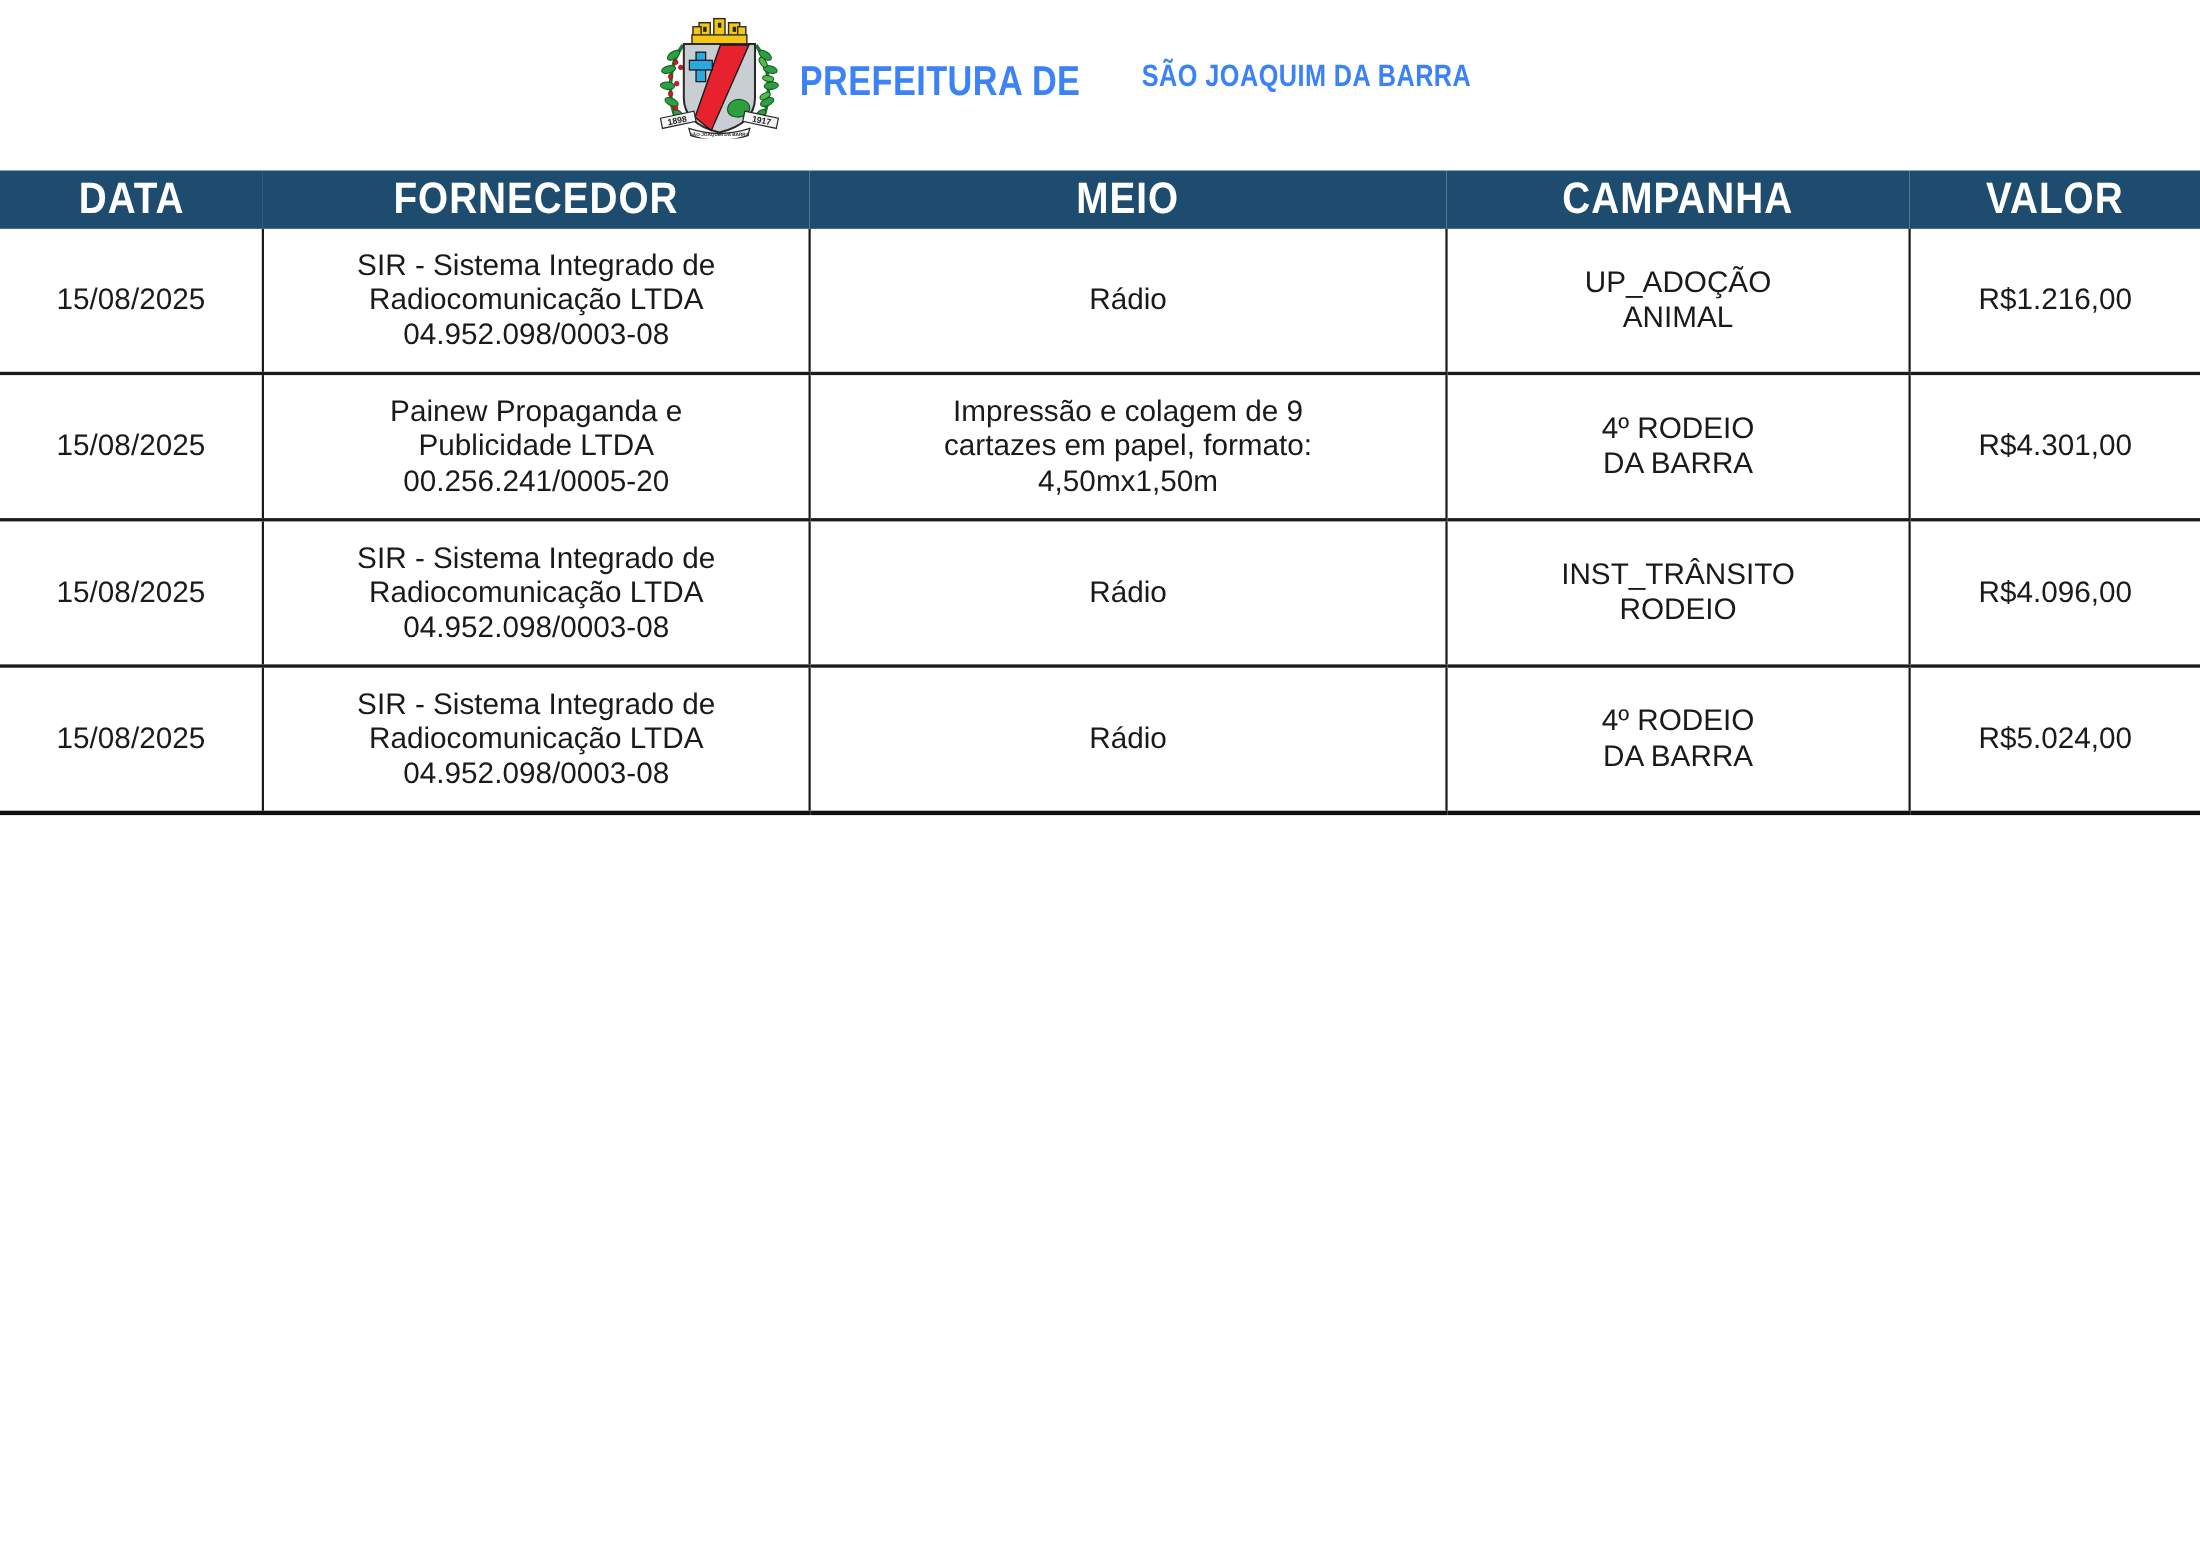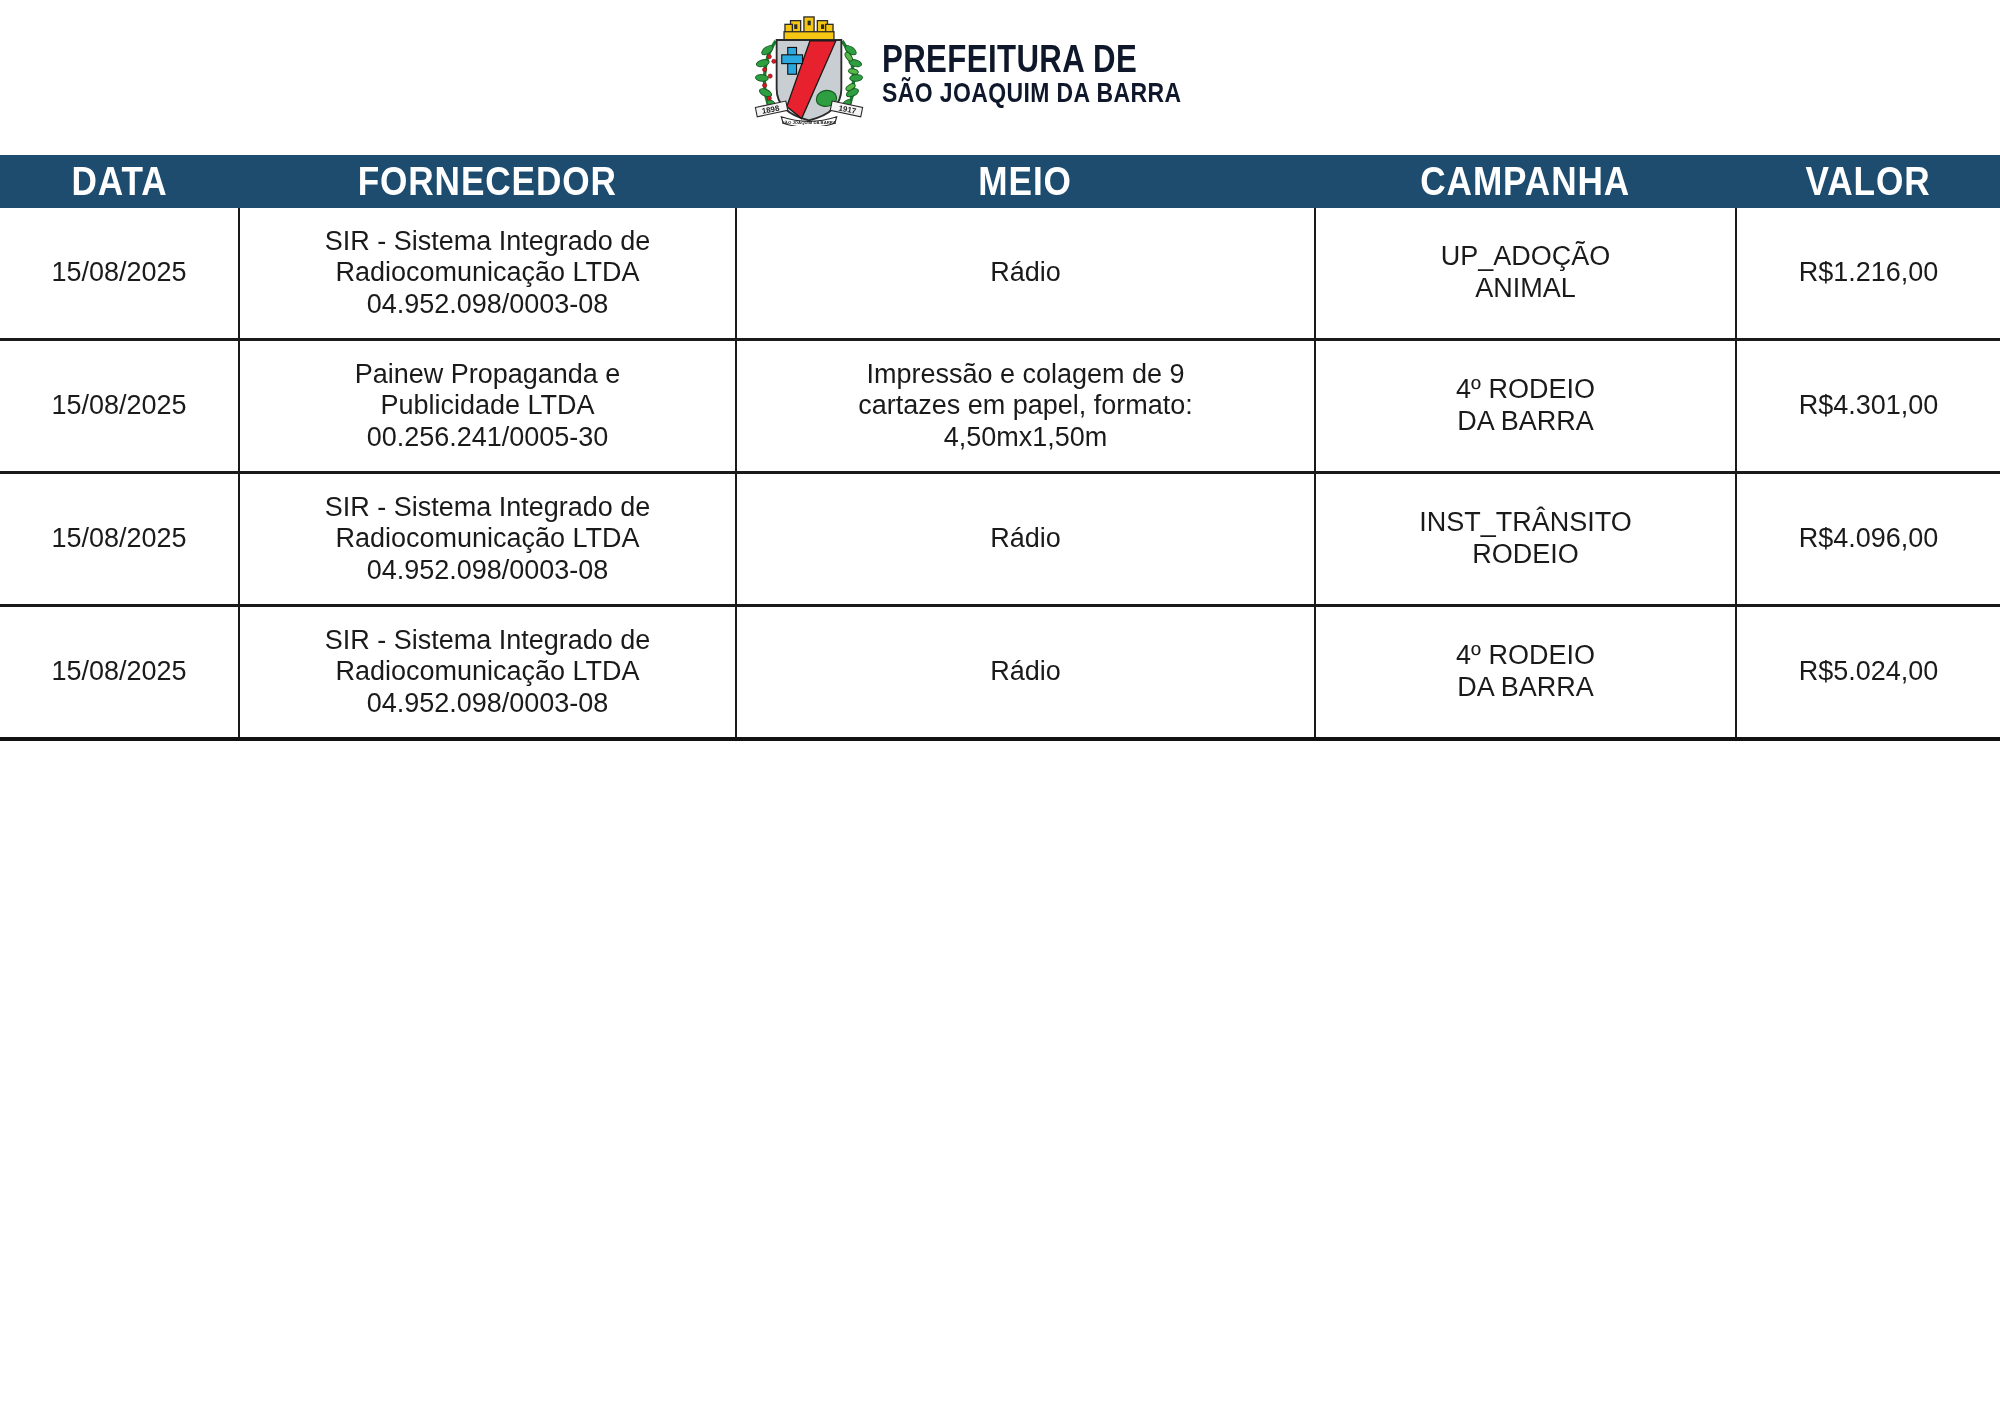--- a/index.html
+++ b/index.html
@@ -24,24 +24,24 @@
     width: 2000px;
     height: 122px;
     display: flex;
     align-items: center;
     justify-content: center;
     gap: 16px;
   }
   .crest { width: 114px; height: 122px; flex: 0 0 auto; }
   .logo-text {
     display: flex;
-    flex-direction: column;
+    flex-direction: row;
     justify-content: center;
     margin-top: 18px;
-    color: #0f172a;
+    color: #3b82f6;
   }
   .logo-line1, .logo-line2 {
     display: inline-block;
     transform: scaleX(0.82);
     transform-origin: left center;
     font-weight: bold;
     line-height: 1.02;
     letter-spacing: 0.5px;
     white-space: nowrap;
   }
@@ -193,21 +193,21 @@
 04.952.098/0003-08</td>
         <td>Rádio</td>
         <td>UP_ADOÇÃO
 ANIMAL</td>
         <td>R$1.216,00</td>
       </tr>
       <tr>
         <td>15/08/2025</td>
         <td>Painew Propaganda e
 Publicidade LTDA
-00.256.241/0005-30</td>
+00.256.241/0005-20</td>
         <td>Impressão e colagem de 9
 cartazes em papel, formato:
 4,50mx1,50m</td>
         <td>4º RODEIO
 DA BARRA</td>
         <td>R$4.301,00</td>
       </tr>
       <tr>
         <td>15/08/2025</td>
         <td>SIR - Sistema Integrado de

